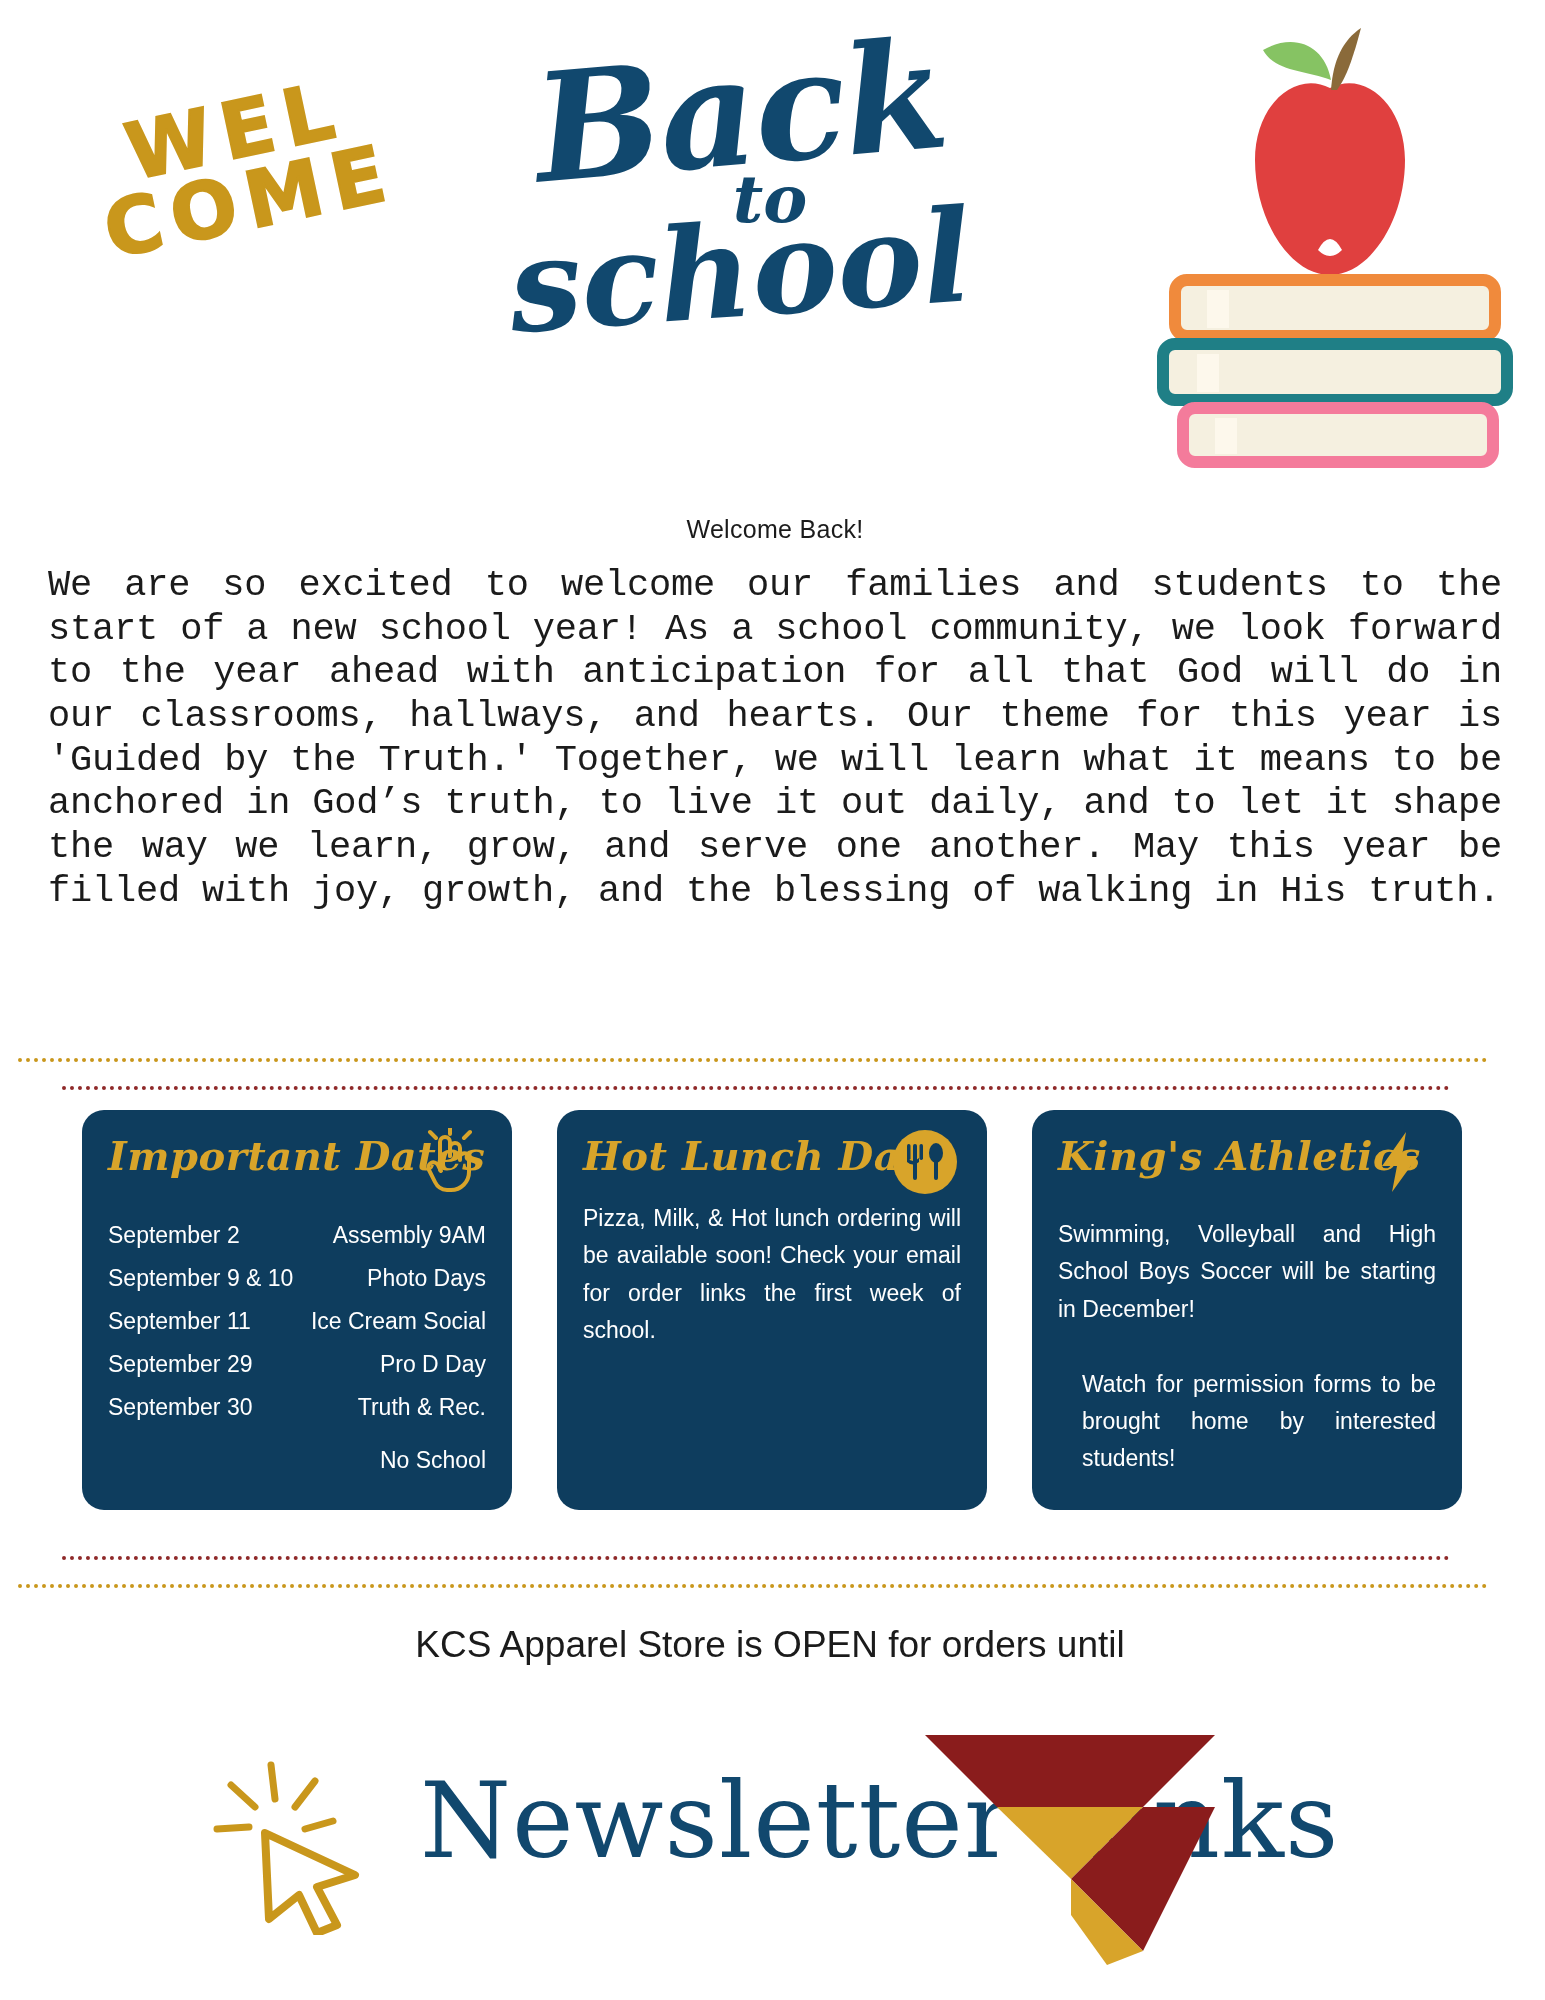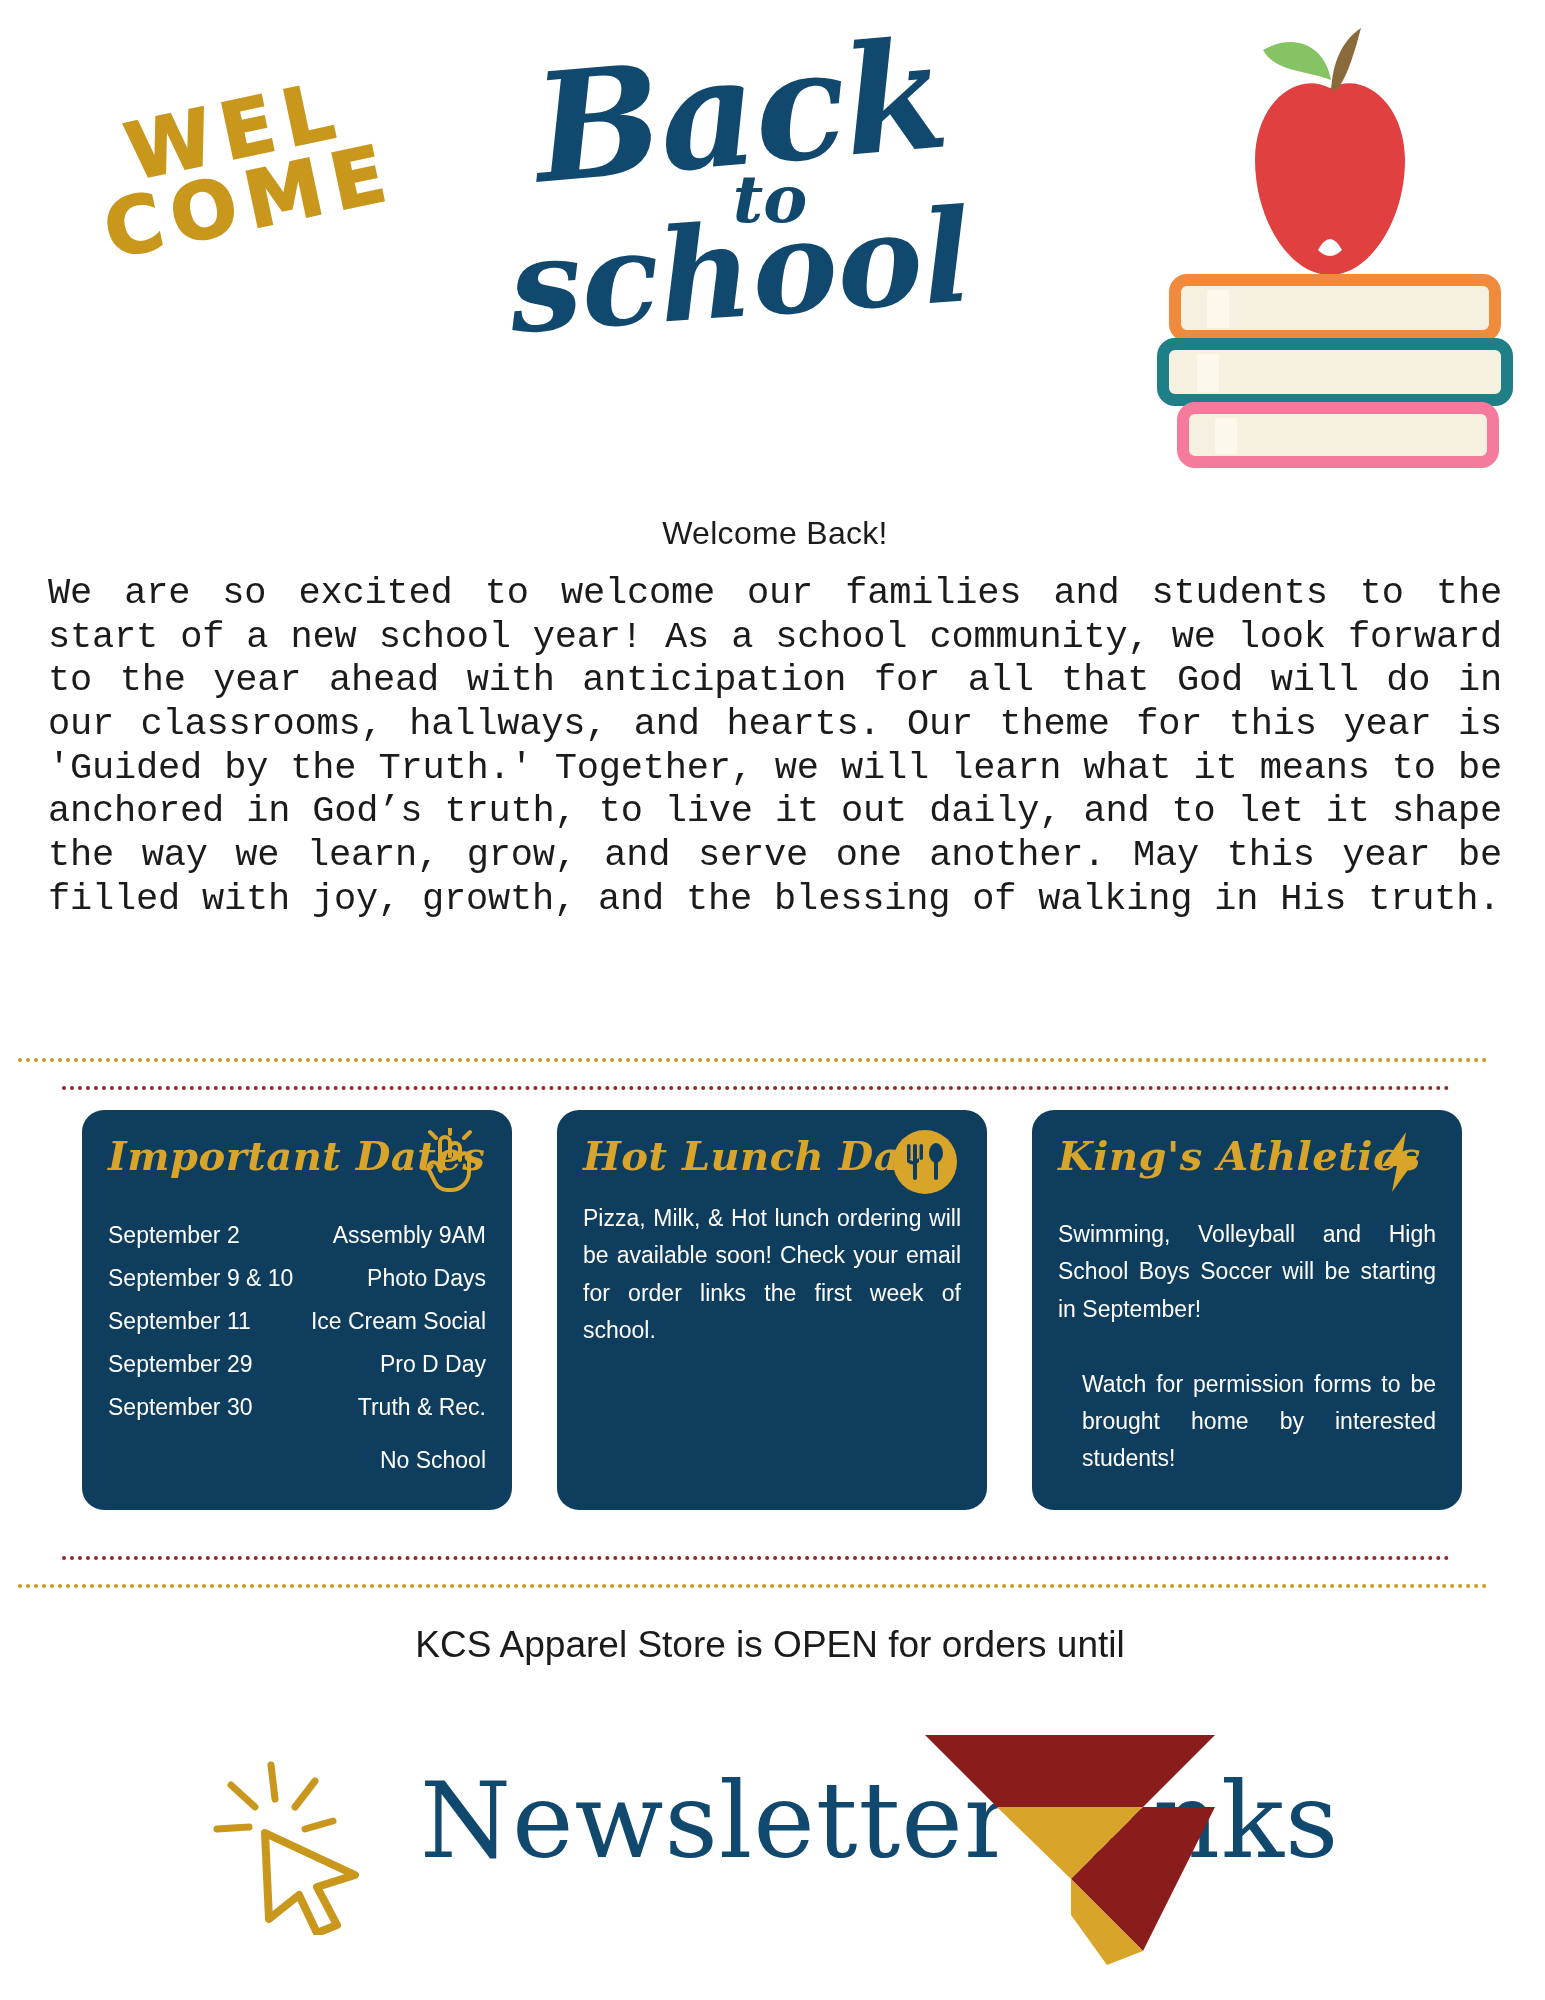--- a/index.html
+++ b/index.html
@@ -86,21 +86,21 @@
 
   
   .intro {
     position: absolute;
     top: 515px;
     left: 40px;
     width: 1470px;
   }
   .intro .welcome-line {
     text-align: center;
-    font-size: 32px;
+    font-size: 25px;
     margin: 0 0 20px 0;
     letter-spacing: 0.3px;
   }
   .intro p.body {
     text-align: justify;
     text-align-last: left;
     font-size: 37px;
     line-height: 1.18;
     margin: 8px;
     letter-spacing: -0.2px;
@@ -327,21 +327,21 @@
       </g>
     </svg>
     <p class="card-para">Pizza, Milk, &amp; Hot lunch ordering will be available soon! Check your email for order links the first week of school.</p>
   </div>
 
   <div class="card athletics">
     <div class="card-title">King's Athletics</div>
     <svg class="card-icon" viewBox="0 0 68 68">
       <path d="M40 4 L16 38 H31 L26 64 L52 28 H36 Z" fill="#d8a42a"></path>
     </svg>
-    <p class="card-para">Swimming, Volleyball and High School Boys Soccer will be starting in September!</p>
+    <p class="card-para">Swimming, Volleyball and High School Boys Soccer will be starting in December!</p>
     <p class="card-para second">Watch for permission forms to be brought home by interested students!</p>
   </div>
 </div>
 
 <div class="divider red" style="top:1556px;"></div>
 <div class="divider" style="top:1584px;"></div>
 
 <div class="apparel">
   <div>KCS Apparel Store is OPEN for orders until</div>
 </div>

